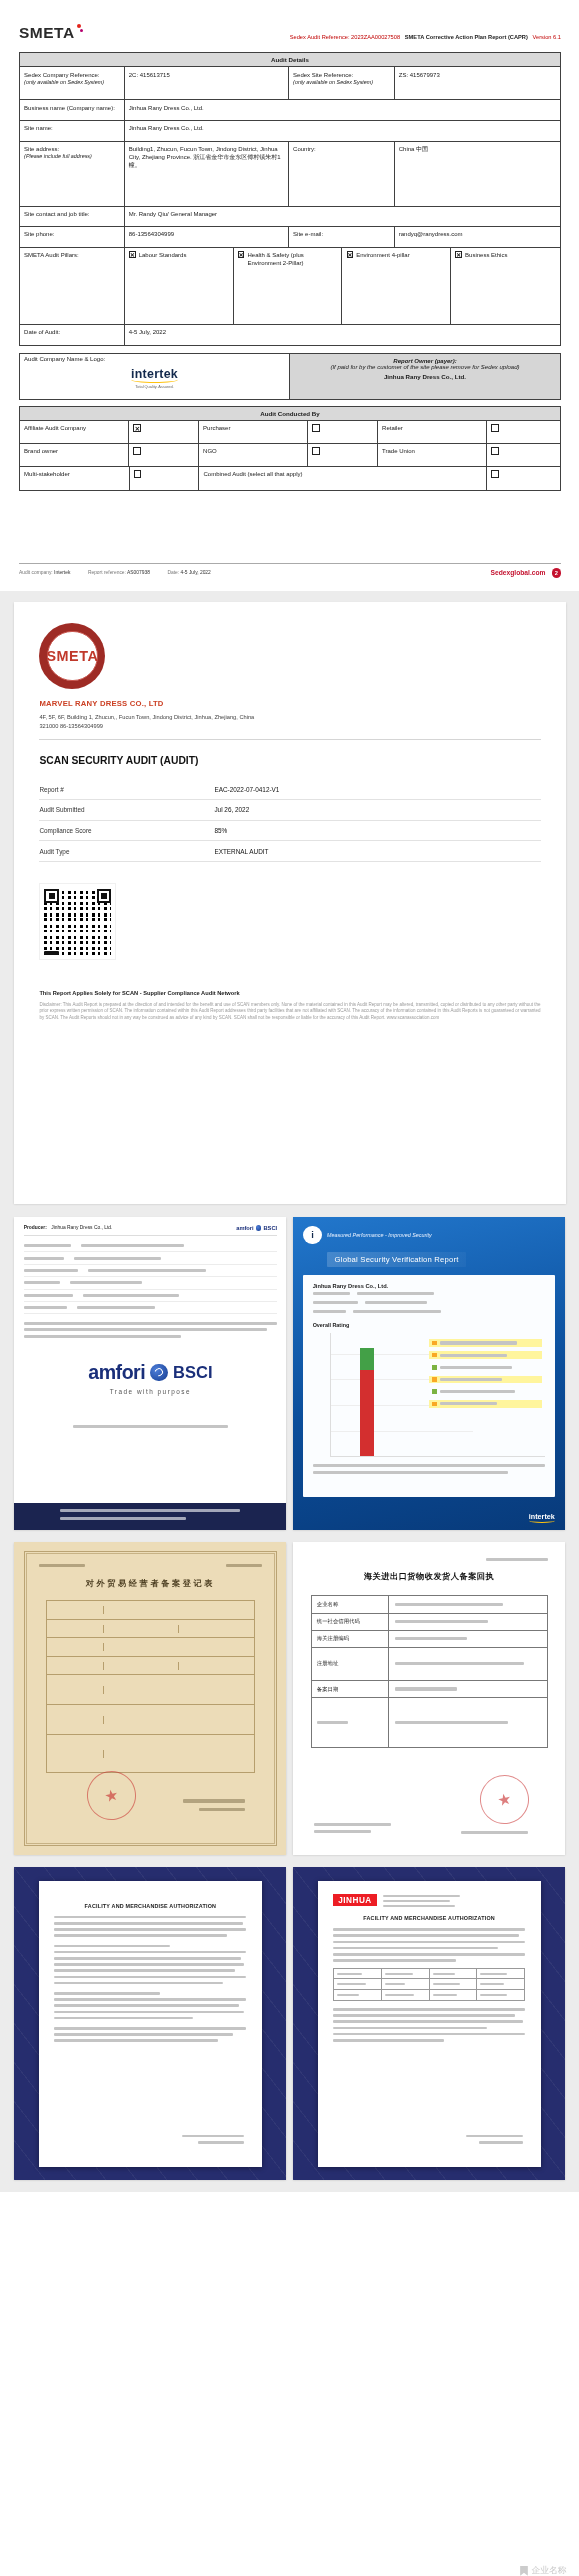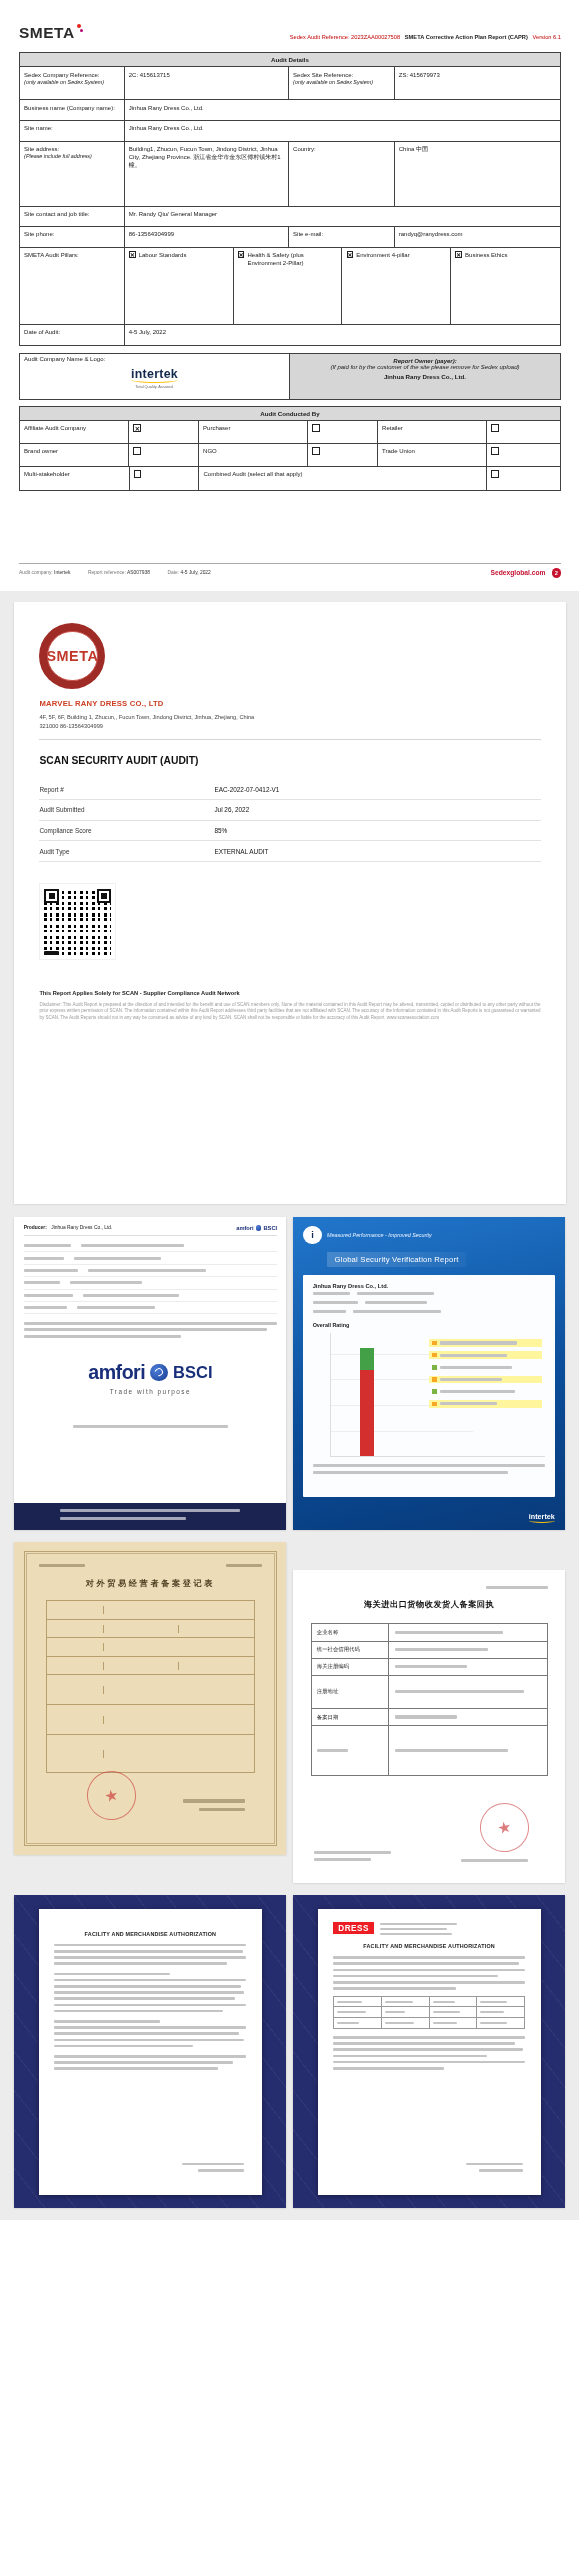--- a/index.html
+++ b/index.html
@@ -144,21 +144,21 @@
   .beige-trow:last-child { border-bottom:none; }
   .beige-tc { padding:4.1px 5.2px; border-right:0.5px solid rgba(146,116,58,.6); flex:1; }
   .beige-tc.lab { flex:0 0 57px; }
   .beige-tc:last-child { border-right:none; }
   .stamp { border-radius:50%; border:1.5px solid rgba(198,40,40,.55); position:absolute; display:flex; align-items:center; justify-content:center; transform:rotate(-12deg); }
   .stamp::after { content:"\2605"; color:rgba(198,40,40,.6); font-size:15.5px; }
   .beige-stamp { width:49px; height:49px; left:62px; bottom:25px; }
   .beige-datelines { position:absolute; right:31px; bottom:34px; display:flex; flex-direction:column; gap:5.2px; align-items:flex-end; }
 
   
-  .receipt-card { padding:15.5px 17.5px; position:relative;margin-top:28px; }
+  .receipt-card { padding:15.5px 17.5px; position:relative; }
   .receipt-topright { display:flex; justify-content:flex-end; }
   .receipt-title { margin-top:10.3px; text-align:center; font-size:8.2px; font-weight:bold; color:#111; letter-spacing:0.5px; }
   .receipt-table { margin-top:13.4px; border:0.5px solid #777; font-size:5.4px; color:#222; }
   .receipt-trow { display:flex; border-bottom:0.5px solid #777; align-items:stretch; }
   .receipt-trow:last-child { border-bottom:none; }
   .receipt-lab { width:77px; border-right:0.5px solid #777; padding:4.6px 5.2px; display:flex; align-items:center; }
   .receipt-val { flex:1; padding:4.6px 6.2px; display:flex; align-items:center; }
   .receipt-stamp { width:49px; height:49px; right:36px; bottom:31px; }
   .receipt-dateline { position:absolute; right:37px; bottom:20.6px; width:67px; }
   .receipt-bottomleft { position:absolute; left:20.6px; bottom:21.6px; display:flex; flex-direction:column; gap:4.6px; }
@@ -631,21 +631,21 @@
         <div class="fama-sign">
           <span class="bl" style="width:62px;height:2.6px"></span>
           <span class="bl" style="width:46px;height:2.6px"></span>
         </div>
       </div>
     </div>
 
     <div class="card half navy">
       <div class="fama-doc">
         <div style="display:flex;gap:6.2px;align-items:flex-start">
-          <span class="marvel-box">DRESS</span>
+          <span class="marvel-box">JINHUA</span>
           <span style="display:flex;flex-direction:column;gap:2.6px;margin-top:1px">
             <span class="bl" style="width:77px;height:2.1px"></span>
             <span class="bl" style="width:67px;height:2.1px"></span>
             <span class="bl" style="width:72px;height:2.1px"></span>
           </span>
         </div>
         <div class="fama-title">FACILITY AND MERCHANDISE AUTHORIZATION</div>
         <div class="fama-lines">
           <span class="bl" style="width:100%;height:2.6px"></span>
           <span class="bl" style="width:97%;height:2.6px"></span>

